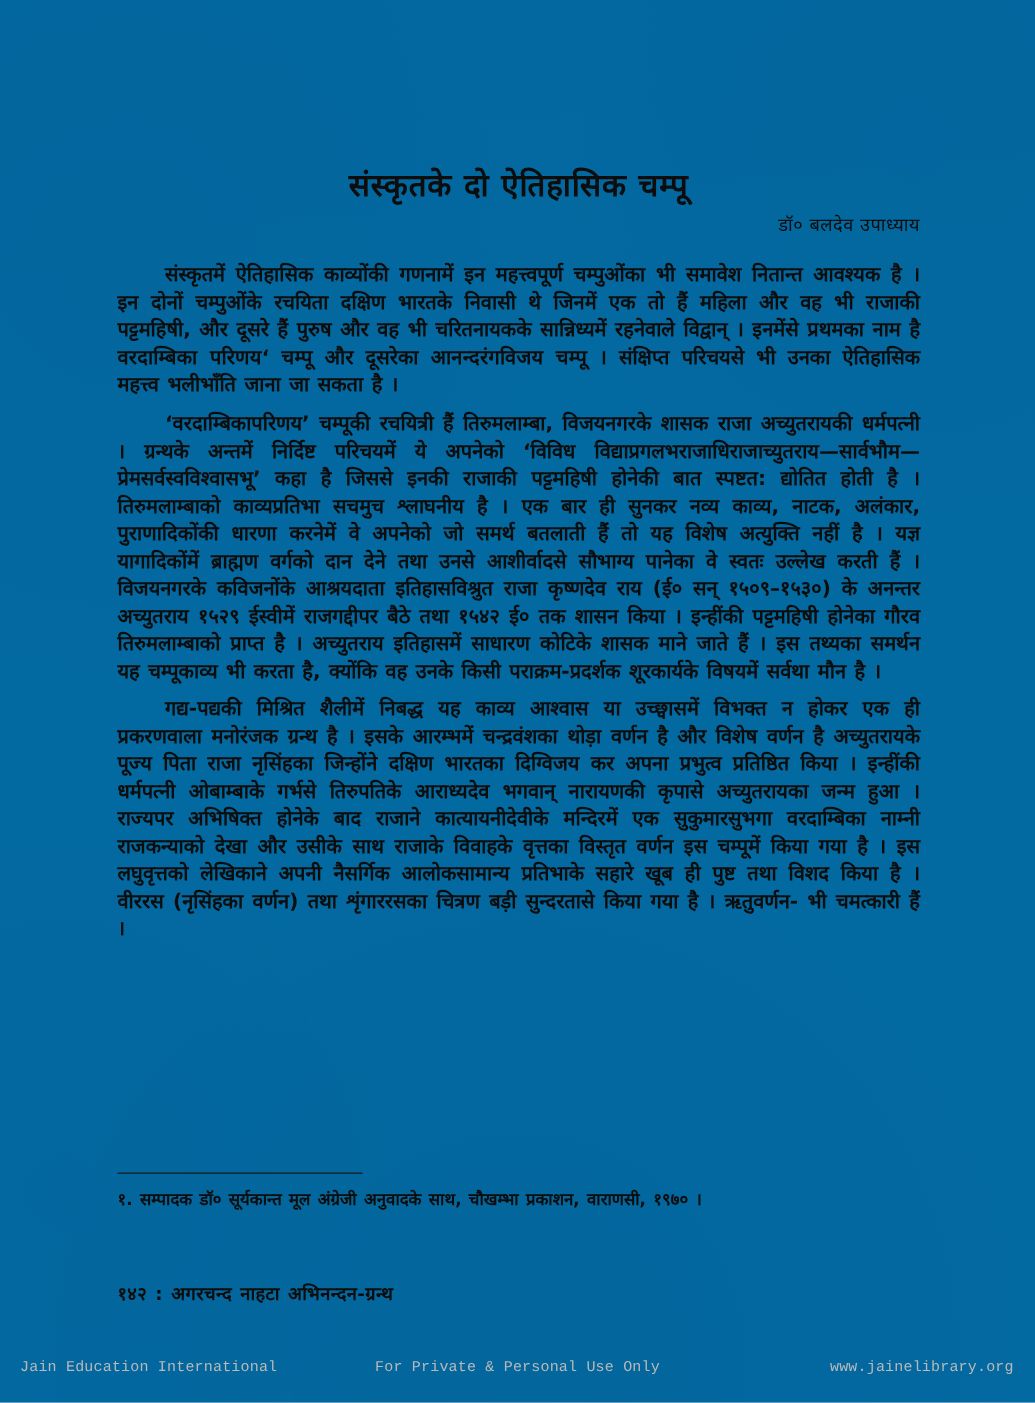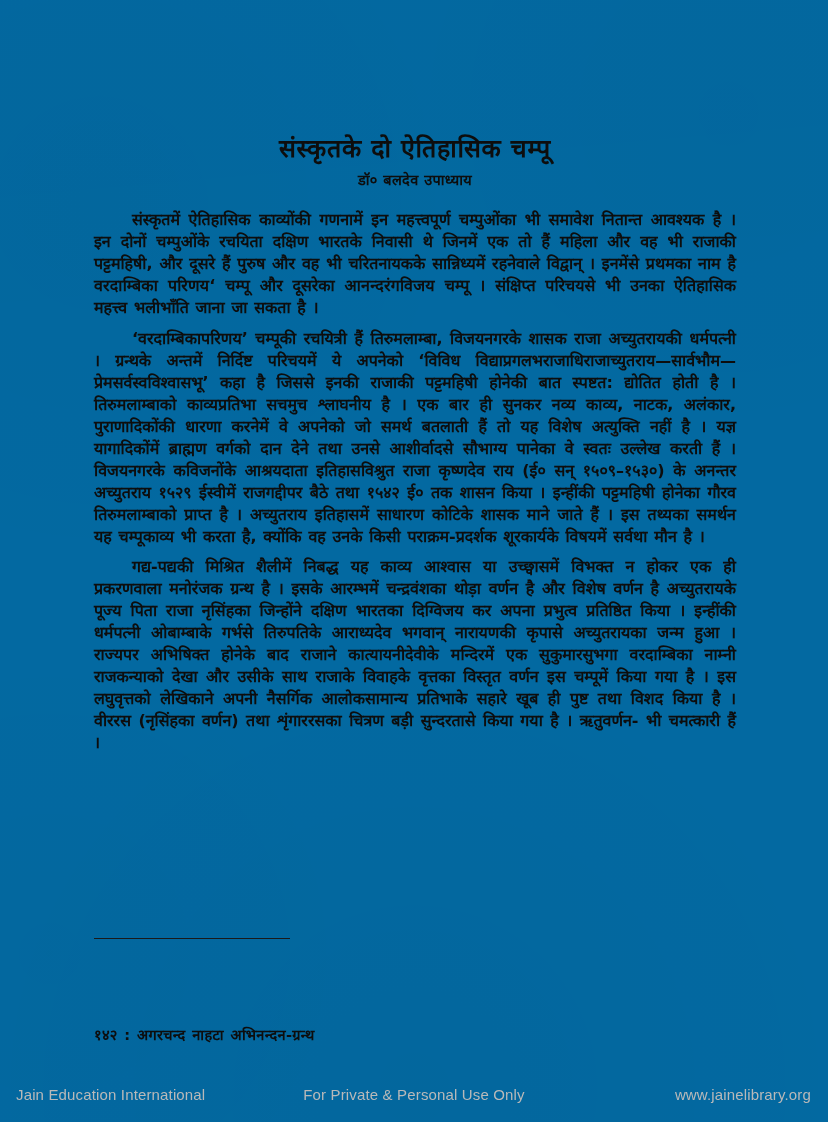--- a/index.html
+++ b/index.html
@@ -48,23 +48,23 @@
     text-align: center;
     font-size: 25px;
     font-weight: 700;
     letter-spacing: 0.7px;
     line-height: 1.32;
     margin: 0 0 4px 0;
     font-family: "DejaVu Sans", sans-serif;
   }
 
   .doc-author {
-    text-align: center;
+    text-align: right;
     font-size: 14.5px;
-    font-weight: 700;
+    font-weight: 400;
     letter-spacing: 0.4px;
     margin: 0 0 20px 0;
   }
 
   .body-para {
     font-size: 16px;
     line-height: 22px;
     text-align: justify;
     text-justify: inter-word;
     margin: 0 0 8.5px 0;
@@ -114,22 +114,22 @@
 
   
   .page-footer {
     position: absolute;
     left: 0;
     right: 0;
     bottom: 0;
     height: 56px;
     display: flex;
     align-items: center;
-    font-family: Liberation Sans, sans-serif;
-    font-size: 15px;
+    font-family: Liberation Mono, monospace;
+    font-size: 12px;
     color: #b9b9b9;
     letter-spacing: 0.15px;
   }
   .footer-left   { position: absolute; left: 16px;  }
   .footer-center { position: absolute; left: 50%; transform: translateX(-50%); }
   .footer-right  { position: absolute; right: 17px; }
 </style>
 </head>
 <body>
 
@@ -147,20 +147,21 @@
 
     <p class="body-para">‘वरदाम्बिकापरिणय’ चम्पूकी  रचयित्री हैं  तिरुमलाम्बा,  विजयनगरके शासक राजा  अच्युतरायकी धर्मपत्नी ।  ग्रन्थके अन्तमें निर्दिष्ट परिचयमें  ये अपनेको  ‘विविध विद्याप्रगलभराजाधिराजाच्युतराय—सार्वभौम—प्रेमसर्वस्वविश्वासभू’ कहा है   जिससे इनकी राजाकी पट्टमहिषी होनेकी  बात स्पष्टत:  द्योतित होती है । तिरुमलाम्बाको काव्यप्रतिभा सचमुच श्लाघनीय है ।   एक बार ही सुनकर नव्य काव्य, नाटक, अलंकार, पुराणादिकोंकी धारणा  करनेमें  वे अपनेको जो  समर्थ बतलाती हैं  तो  यह विशेष अत्युक्ति नहीं है ।   यज्ञ यागादिकोंमें ब्राह्मण वर्गको दान देने  तथा उनसे आशीर्वादसे  सौभाग्य पानेका वे  स्वतः उल्लेख करती हैं । विजयनगरके  कविजनोंके  आश्रयदाता  इतिहासविश्रुत  राजा कृष्णदेव राय   (ई० सन् १५०९–१५३०) के अनन्तर अच्युतराय १५२९ ईस्वीमें राजगद्दीपर बैठे तथा १५४२ ई० तक शासन किया । इन्हींकी पट्टमहिषी होनेका गौरव तिरुमलाम्बाको प्राप्त है ।   अच्युतराय इतिहासमें साधारण कोटिके शासक माने जाते हैं ।  इस तथ्यका समर्थन  यह चम्पूकाव्य भी करता है,  क्योंकि वह उनके किसी  पराक्रम-प्रदर्शक  शूरकार्यके विषयमें सर्वथा मौन है ।</p>
 
     <p class="body-para">गद्य-पद्यकी मिश्रित शैलीमें निबद्ध  यह काव्य  आश्वास या  उच्छ्वासमें  विभक्त न  होकर एक ही प्रकरणवाला  मनोरंजक ग्रन्थ है ।   इसके आरम्भमें चन्द्रवंशका  थोड़ा वर्णन है  और विशेष वर्णन है अच्युतरायके पूज्य पिता राजा नृसिंहका जिन्होंने  दक्षिण भारतका  दिग्विजय कर  अपना प्रभुत्व प्रतिष्ठित किया । इन्हींकी धर्मपत्नी ओबाम्बाके गर्भसे  तिरुपतिके  आराध्यदेव  भगवान्  नारायणकी कृपासे अच्युतरायका जन्म हुआ ।  राज्यपर अभिषिक्त होनेके  बाद राजाने कात्यायनीदेवीके  मन्दिरमें  एक सुकुमारसुभगा वरदाम्बिका नाम्नी राजकन्याको देखा और  उसीके  साथ राजाके विवाहके वृत्तका  विस्तृत वर्णन इस चम्पूमें किया गया है ।   इस लघुवृत्तको लेखिकाने अपनी  नैसर्गिक  आलोकसामान्य  प्रतिभाके सहारे खूब ही  पुष्ट तथा विशद किया है ।  वीररस (नृसिंहका वर्णन) तथा शृंगाररसका चित्रण बड़ी सुन्दरतासे  किया गया है ।  ऋतुवर्णन- भी चमत्कारी हैं ।</p>
 
 
   </div>
 
   <div class="footnote-zone">
     <div class="footnote-rule"></div>
+    <p class="footnote-text">१. सम्पादक डॉ० सूर्यकान्त मूल अंग्रेजी अनुवादके साथ,  चौखम्भा प्रकाशन, वाराणसी, १९७० ।</p>
   </div>
 
   <div class="folio-line">१४२ : अगरचन्द नाहटा अभिनन्दन-ग्रन्थ</div>
 
   <div class="page-footer">
     <span class="footer-left">Jain Education International</span>
     <span class="footer-center">For Private &amp; Personal Use Only</span>
     <span class="footer-right">www.jainelibrary.org</span>
   </div>
 

